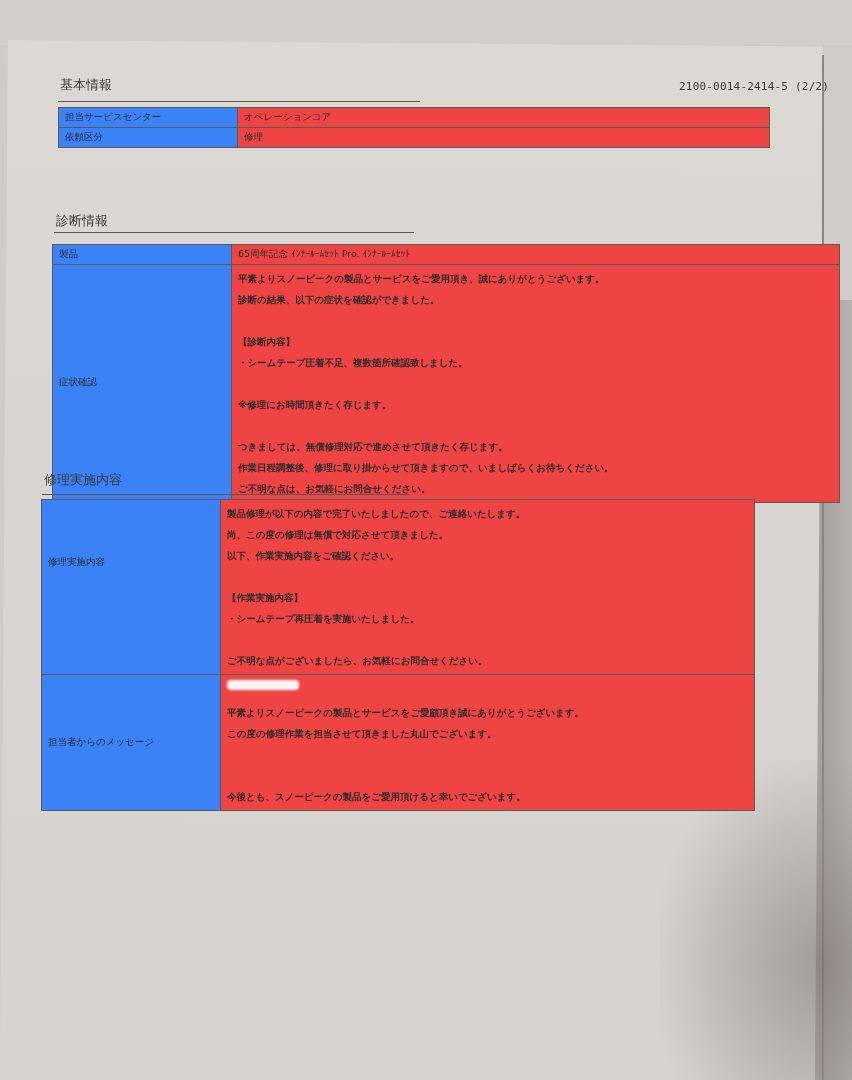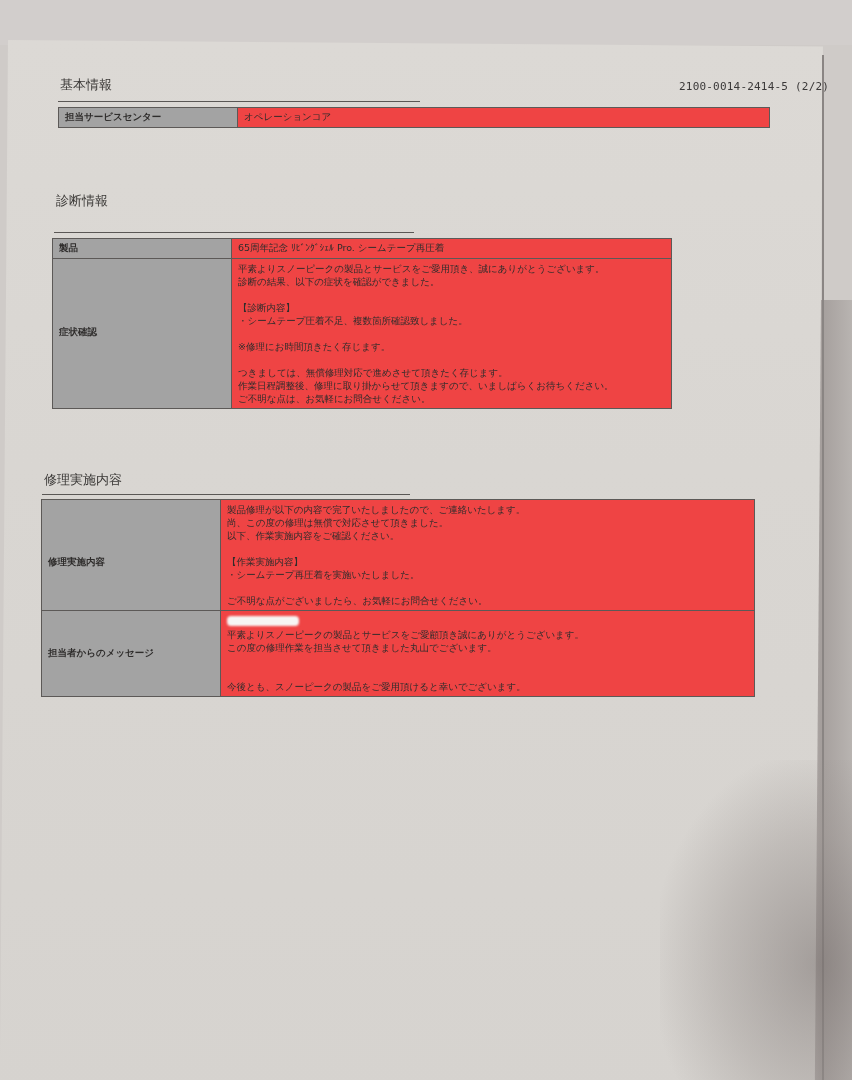--- a/index.html
+++ b/index.html
@@ -45,24 +45,24 @@
       position: absolute; height: 1px; background: #5a5755;
     }
     table.grid {
       position: absolute; border-collapse: collapse;
       font-size: 9.5px; color: #2f2d2c;
     }
     table.grid td {
       border: 1px solid #5c5957; padding: 3px 6px; vertical-align: top;
     }
     table.grid td.label {
-      background: #a3a3a3; width: 166px; font-weight: bold;
+      background: #3b82f6; width: 166px;
     }
     table.grid td.value { background: #ef4444; }
-    .multiline { line-height: 13px; white-space: pre-line; }
+    .multiline { line-height: 21px; white-space: pre-line; font-weight: bold; }
     .redact {
       display: inline-block; width: 72px; height: 10px; background: #f7f6f4;
       border-radius: 4px; filter: blur(1px); margin-top: 2px;
     }
     .vlabel { vertical-align: middle !important; }
   </style>
 </head>
 <body>
 
 <div class="backdrop-top"></div>
@@ -74,30 +74,34 @@
 <div class="doc-id">2100-0014-2414-5 (2/2)</div>
 
 <div class="section-title" style="left:60px;top:76px;">基本情報</div>
 <div class="section-rule" style="left:58px;top:101px;width:362px;"></div>
 <table class="grid" style="left:58px;top:107px;width:712px;">
   <tbody>
       <tr>
     <td class="label">担当サービスセンター</td>
     <td class="value">オペレーションコア</td>
   </tr>
+  <tr>
+    <td class="label">依頼区分</td>
+    <td class="value">修理</td>
+  </tr>
 </tbody>
   </table>
 
-<div class="section-title" style="left:56px;top:192px;">診断情報</div>
+<div class="section-title" style="left:56px;top:212px;">診断情報</div>
 <div class="section-rule" style="left:54px;top:232px;width:360px;"></div>
-<table class="grid" style="left:52px;top:238px;width:620px;">
+<table class="grid" style="left:52px;top:244px;width:788px;">
   <tbody>
       <tr>
     <td class="label">製品</td>
-    <td class="value">65周年記念 ﾘﾋﾞﾝｸﾞｼｪﾙ Pro. シームテープ再圧着</td>
+    <td class="value">65周年記念 ｲﾝﾅｰﾙｰﾑｾｯﾄ Pro. ｲﾝﾅｰﾙｰﾑｾｯﾄ</td>
   </tr>
   <tr>
     <td class="label vlabel" style="padding-top:0;">症状確認</td>
     <td class="value multiline">平素よりスノーピークの製品とサービスをご愛用頂き、誠にありがとうございます。
 診断の結果、以下の症状を確認ができました。
 
 【診断内容】
 ・シームテープ圧着不足、複数箇所確認致しました。
 
 ※修理にお時間頂きたく存じます。
@@ -121,21 +125,21 @@
 
 【作業実施内容】
 ・シームテープ再圧着を実施いたしました。
 
 ご不明な点がございましたら、お気軽にお問合せください。</td>
   </tr>
   <tr>
     <td class="label vlabel">担当者からのメッセージ</td>
     <td class="value">
       <span class="redact"></span>
-      <div class="multiline" style="">平素よりスノーピークの製品とサービスをご愛顧頂き誠にありがとうございます。
+      <div class="multiline" style="margin-top:10px;">平素よりスノーピークの製品とサービスをご愛顧頂き誠にありがとうございます。
 この度の修理作業を担当させて頂きました丸山でございます。
 
 
 今後とも、スノーピークの製品をご愛用頂けると幸いでございます。</div>
     </td>
   </tr>
 </tbody>
   </table>
 
 </body></html>

